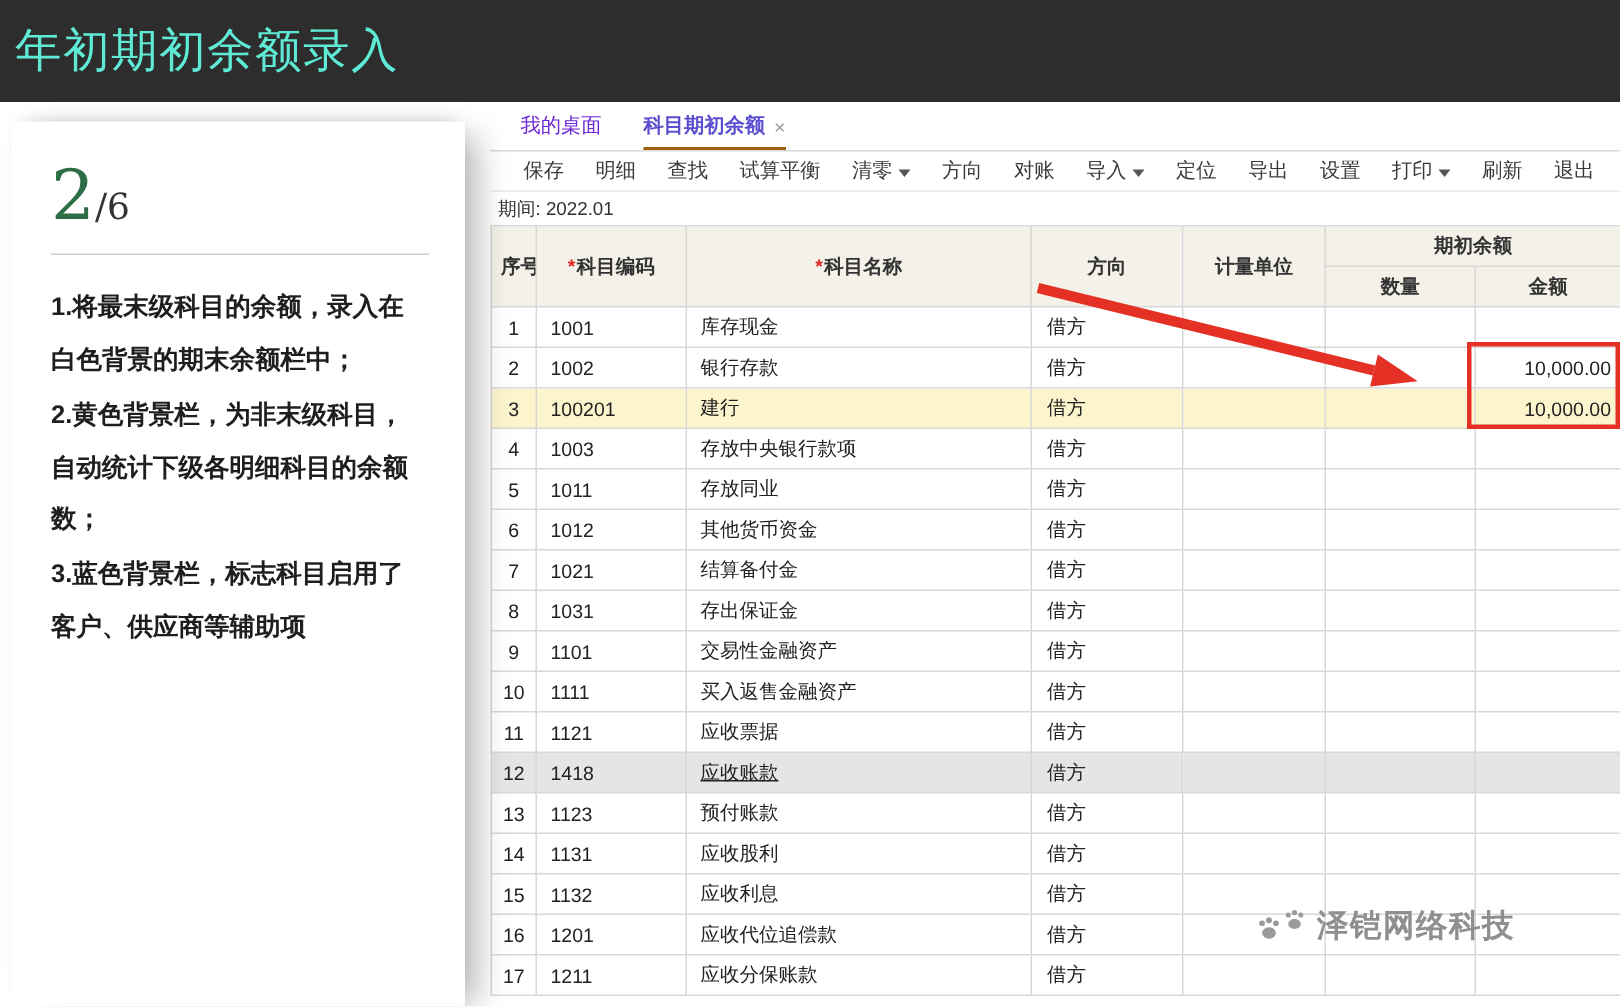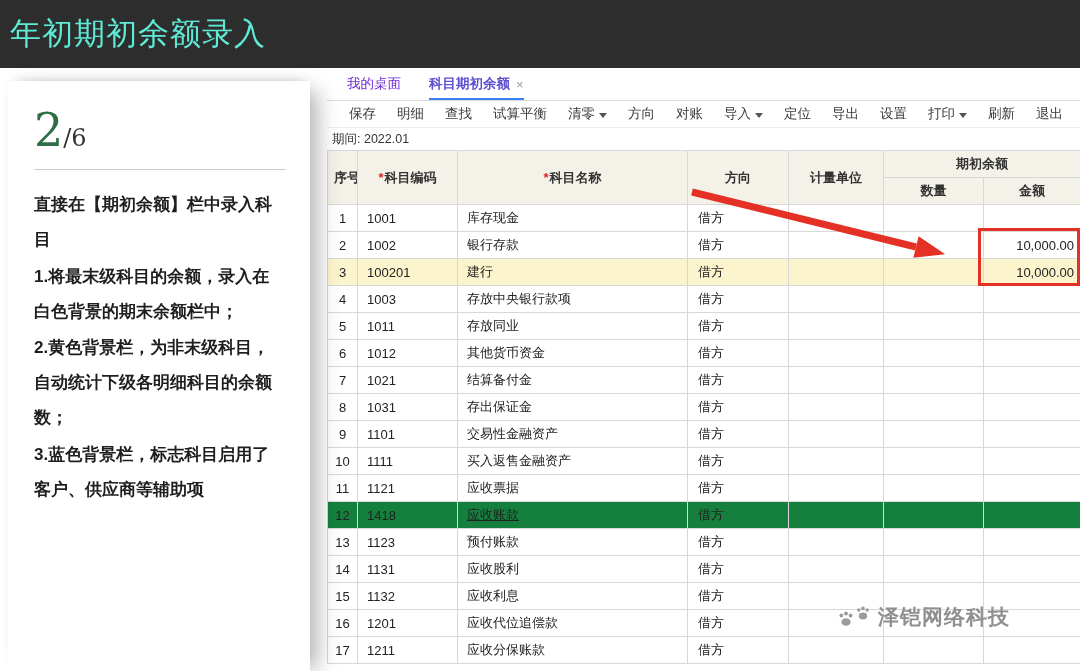--- a/index.html
+++ b/index.html
@@ -16,39 +16,39 @@
         padding:26px 24px 0 26px;box-sizing:border-box;z-index:2;}
   .step-line{display:flex;align-items:flex-end;}
   .step-num{font-family:"DejaVu Serif",serif;font-size:46px;line-height:1;color:#2e6e46;font-weight:400;}
   .step-total{font-family:"DejaVu Serif",serif;font-size:24px;line-height:1.25;color:#333;}
   .card-rule{border:none;border-top:1px solid #ccc;margin:16px 0 18px 0;}
   .card-text p{margin:0 0 2px 0;font-size:17px;font-weight:700;color:#1e1e1e;line-height:2.05;}
   
   .app{position:absolute;left:327px;top:68px;width:753px;bottom:0;background:#fff;}
   .tabbar{height:33px;border-bottom:1px solid #d9d9d9;display:flex;align-items:flex-end;gap:28px;padding-left:20px;box-sizing:border-box;font-size:13.5px;}
   .tab{color:#6d28d9;padding-bottom:7px;cursor:pointer;display:flex;align-items:center;gap:6px;}
-  .tab.active{color:#5b4fd0;font-weight:700;border-bottom:2px solid #3b82f6;padding-bottom:5px;margin-top:18px;}
+  .tab.active{color:#5b4fd0;font-weight:700;border-bottom:2px solid #a16207;padding-bottom:5px;margin-top:18px;}
   .tab-close{color:#999;font-size:13px;font-weight:400;}
   .toolbar{height:27px;display:flex;align-items:center;gap:21px;padding-left:22px;font-size:13.5px;color:#3a3a3a;border-bottom:1px solid #ececec;box-sizing:border-box;}
   .tool{display:flex;align-items:center;gap:4px;cursor:pointer;white-space:nowrap;}
   .caret{width:0;height:0;border-left:4px solid transparent;border-right:4px solid transparent;border-top:5px solid #555;display:inline-block;margin-top:2px;}
   .period-row{height:22px;display:flex;align-items:center;padding-left:5px;font-size:12.5px;color:#333;}
   
   table.grid{border-collapse:collapse;table-layout:fixed;width:753px;font-size:13px;}
   .grid th,.grid td{border:1px solid #d8d8d8;padding:0 6px;box-sizing:border-box;overflow:hidden;white-space:nowrap;}
   .grid th{background:#f4f1e8;font-weight:700;color:#333;height:27px;text-align:center;}
   .grid td{height:27px;background:#fff;color:#222;}
   .req{color:#d22;margin-right:1px;}
   td.c-seq{text-align:center;}
   td.c-code{padding-left:9px;}
   td.c-name{padding-left:9px;}
   td.c-dir{padding-left:10px;}
   td.c-amt{text-align:right;padding-right:6px;}
   tr.row-yellow td{background:#fcf4cc;}
-  tr.row-green td{background:#15803d;}
+  tr.row-green td{background:#e5e5e5;}
   tr.row-green td.c-name{text-decoration:underline;}
   
   .anno-box{position:absolute;left:978px;top:228px;width:96px;height:52px;border:3px solid #e53125;z-index:5;pointer-events:none;}
   .anno-arrow{position:absolute;left:0;top:0;width:1080px;height:671px;z-index:5;pointer-events:none;}
   
   .watermark{position:absolute;left:838px;top:603px;display:flex;align-items:center;gap:6px;z-index:6;pointer-events:none;}
   .watermark-text{font-size:21px;color:#8f8f8f;font-weight:700;letter-spacing:1px;}
 </style>
 </head>
 <body>
@@ -57,21 +57,20 @@
   <div class="banner-title">年初期初余额录入</div>
 </div>
 
 <div class="card">
   <div class="step-line">
     <span class="step-num">2</span>
     <span class="step-total">/6</span>
   </div>
   <hr class="card-rule">
   <div class="card-text">
-    <p>直接在【期初余额】栏中录入科目</p>
     <p>1.将最末级科目的余额，录入在白色背景的期末余额栏中；</p>
     <p>2.黄色背景栏，为非末级科目，自动统计下级各明细科目的余额数；</p>
     <p>3.蓝色背景栏，标志科目启用了客户、供应商等辅助项</p>
   </div>
 </div>
 
 <div class="app">
   <div class="tabbar">
       <div class="tab">
         <span>我的桌面</span>

